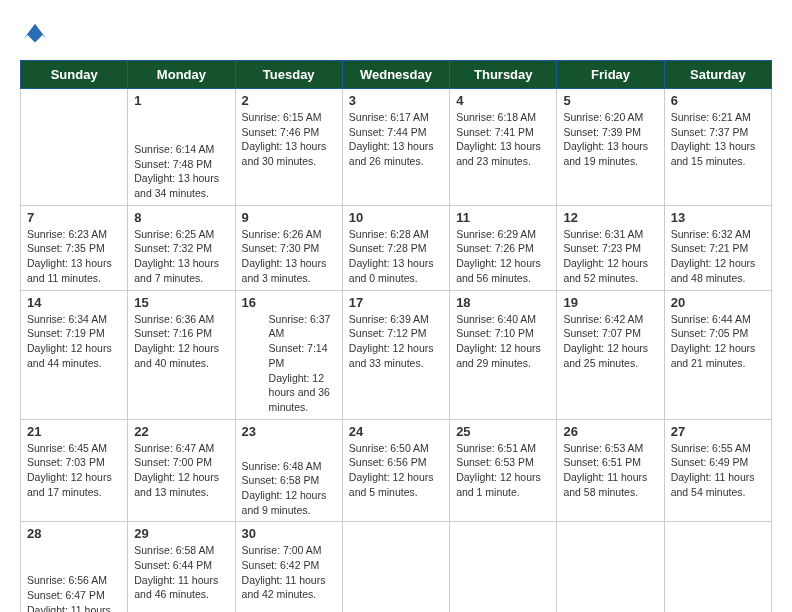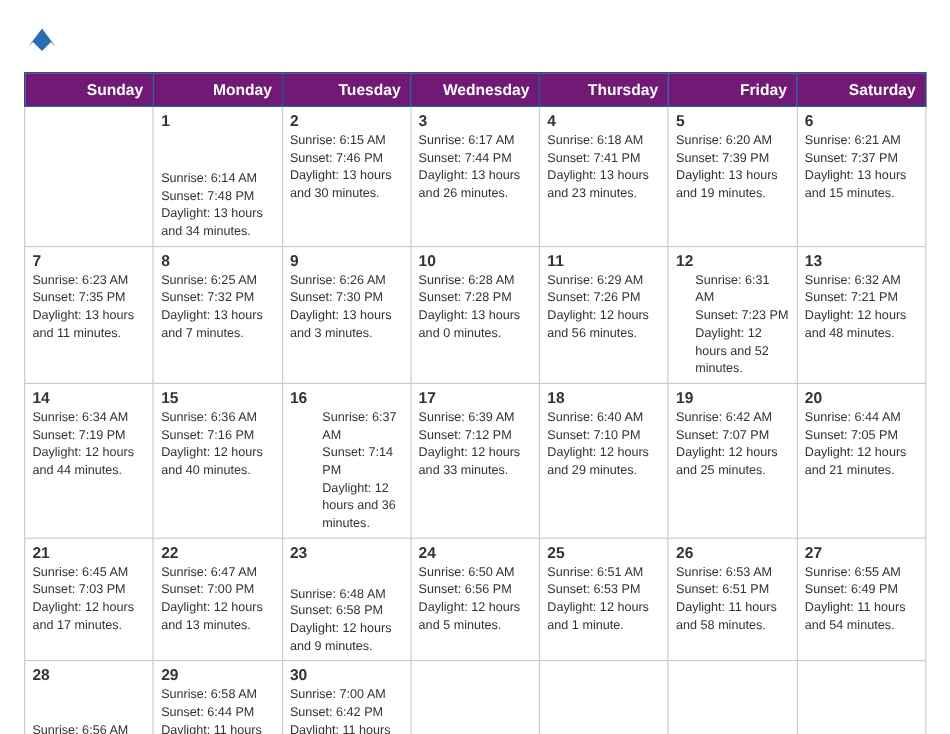--- a/index.html
+++ b/index.html
@@ -51,23 +51,23 @@
     .location {
       font-size: 16px;
       color: #555;
     }
     table {
       width: 100%;
       border-collapse: collapse;
       table-layout: fixed;
     }
     th {
-      background-color: #701a75;
+      background-color: #14532d;
       color: #fff;
-      text-align: right;
+      text-align: center;
       padding: 6px 8px;
       font-size: 13px;
       font-weight: bold;
       border: 1px solid #1a5a9a;
     }
     td {
       border: 1px solid #ccc;
       vertical-align: top;
       padding: 4px 6px;
       font-size: 11px;
@@ -190,21 +190,21 @@
 Daylight: 13 hours and 0 minutes.</div>
         </td>
         <td>
           <span class="day-number">11</span>
           <div class="day-info" style="white-space: pre-line;">Sunrise: 6:29 AM
 Sunset: 7:26 PM
 Daylight: 12 hours and 56 minutes.</div>
         </td>
         <td>
           <span class="day-number">12</span>
-          <div class="day-info" style="white-space: pre-line; margin-left: 16px;">Sunrise: 6:31 AM
+          <div class="day-info" style="white-space: pre-line;">Sunrise: 6:31 AM
 Sunset: 7:23 PM
 Daylight: 12 hours and 52 minutes.</div>
         </td>
         <td>
           <span class="day-number">13</span>
           <div class="day-info" style="white-space: pre-line;">Sunrise: 6:32 AM
 Sunset: 7:21 PM
 Daylight: 12 hours and 48 minutes.</div>
         </td>
       </tr>

